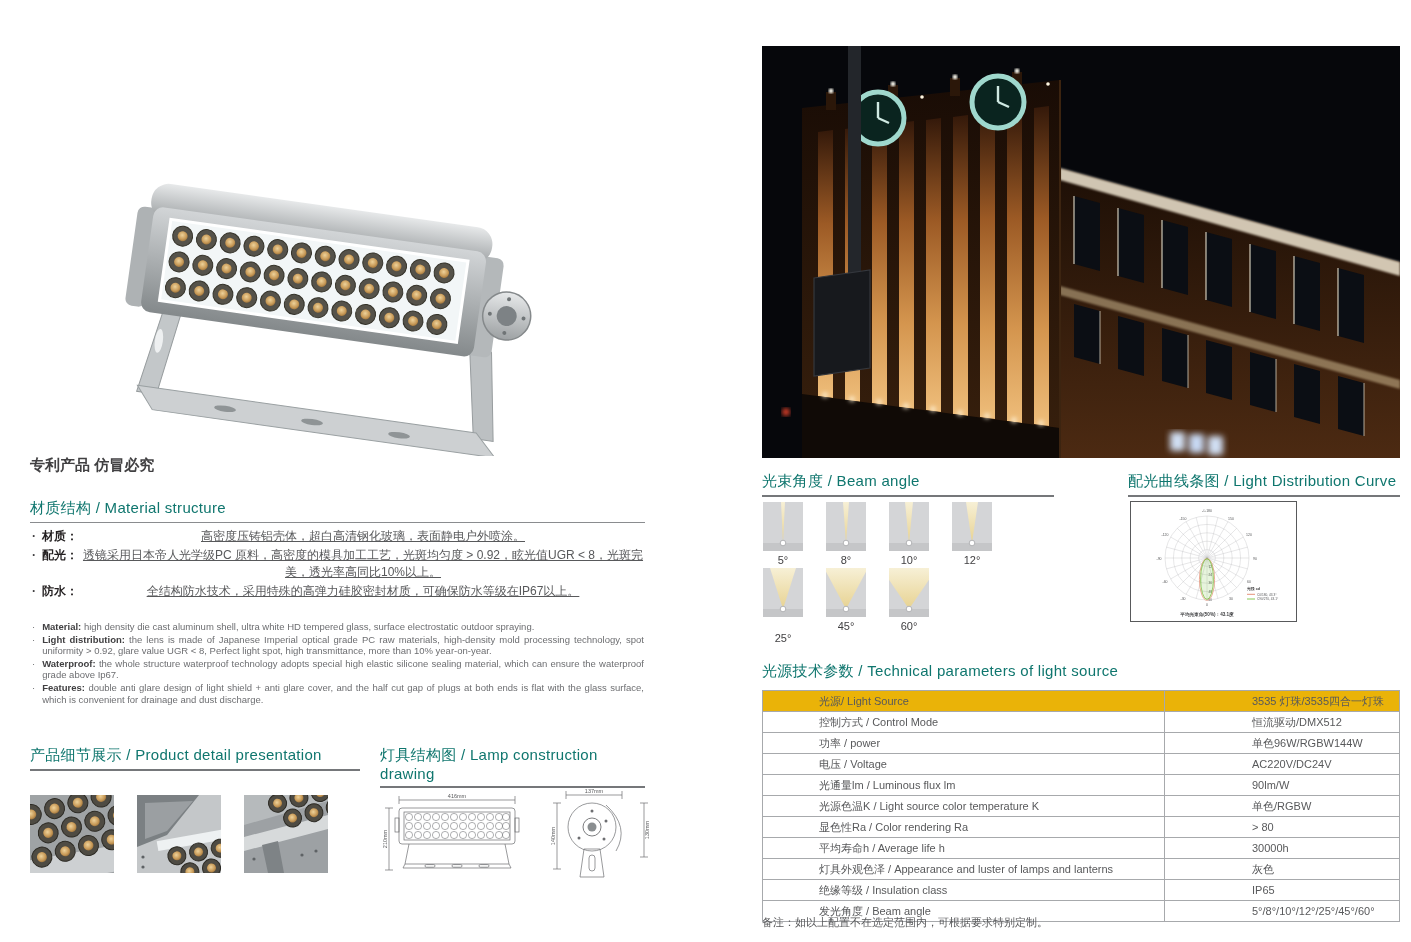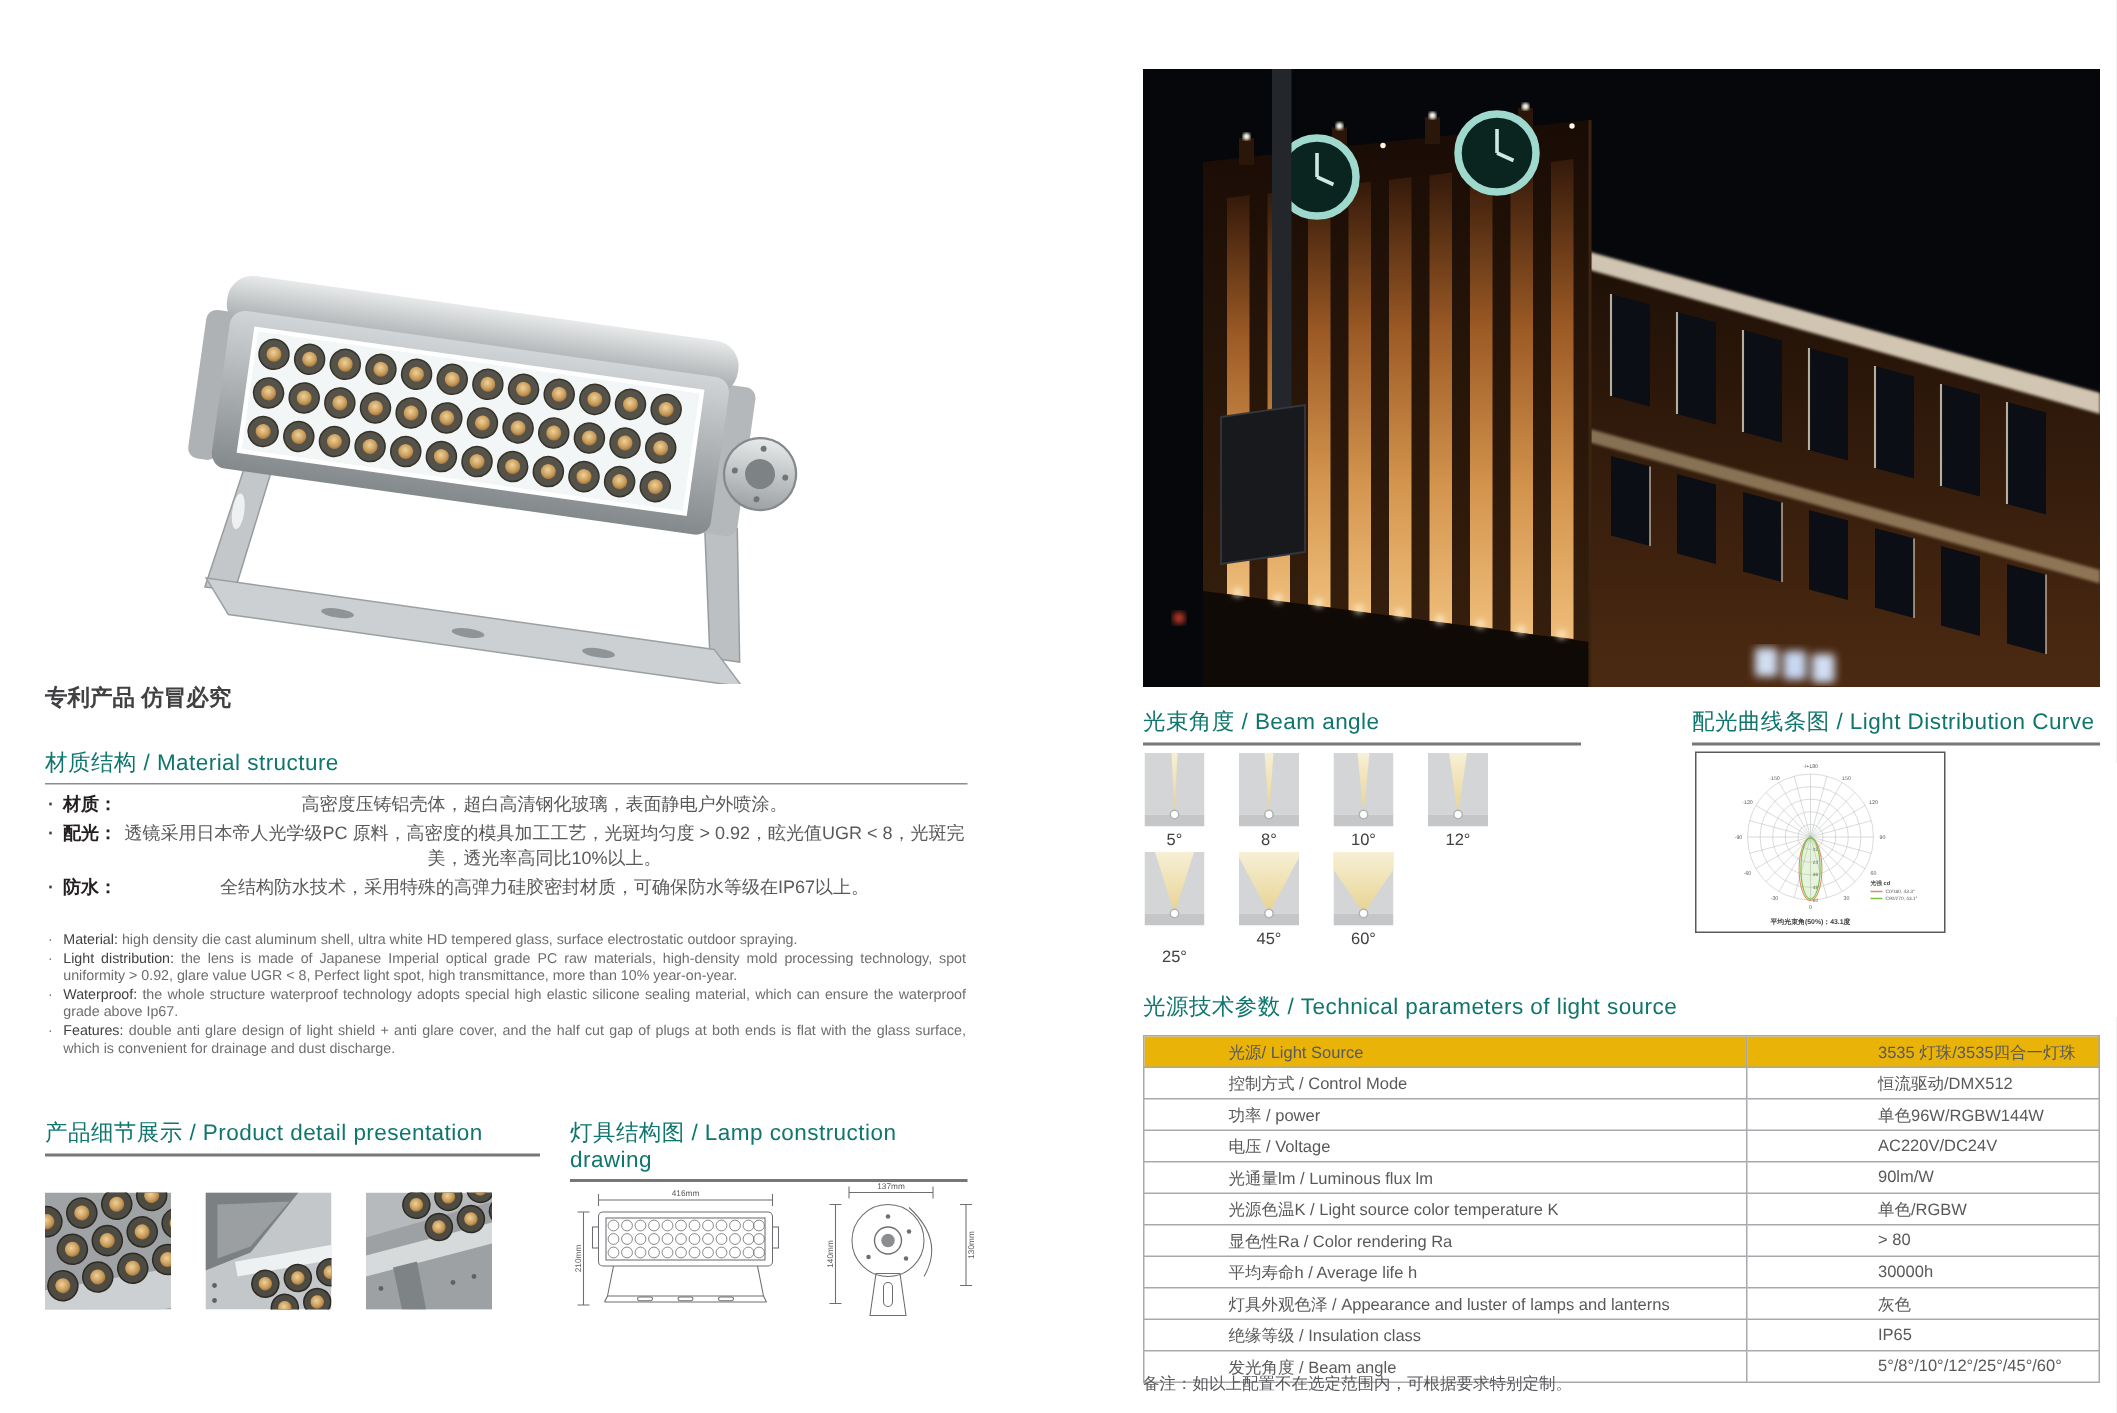--- a/index.html
+++ b/index.html
@@ -7,27 +7,27 @@
         font-family:"Liberation Sans","DejaVu Sans",sans-serif;color:#414042;margin:0 auto;}
   .abs{position:absolute;}
   .sec-title{font-size:15px;color:#0f766e;letter-spacing:.3px;padding-bottom:4px;border-bottom:2px solid #75777a;}
   .thin-rule{border-bottom:1.5px solid #8a8c8f;}
   .patent{font-size:15px;font-weight:bold;color:#414042;}
   
   .cn-bullets{font-size:12px;line-height:17px;color:#58595b;text-align:center;}
   .cn-bullet{display:flex;margin-bottom:2px;}
   .cn-bullet .dot::before{content:"·";font-weight:bold;margin:0 6px 0 2px;color:#414042;}
   .cn-bullet .b-label{font-weight:bold;color:#231f20;white-space:nowrap;}
-  .cn-bullet .b-text{flex:1;}
+  .cn-bullet .b-text{flex:1;text-decoration:underline;}
   
   .en-bullets{font-size:9.5px;line-height:11.6px;color:#6d6e71;text-align:justify;}
   .en-bullet{display:flex;margin-bottom:1px;}
   .en-bullet .dot::before{content:"·";margin:0 7px 0 2px;color:#6d6e71;}
   .en-bullet p{margin:0;flex:1;}
-  .en-bullet .b-label{font-weight:normal;color:#414042;}
+  .en-bullet .b-label{font-weight:bold;color:#414042;}
   
   .beam-tile{position:absolute;width:40px;height:49px;}
   .beam-label{position:absolute;width:40px;text-align:center;font-size:11px;color:#414042;}
   
   .curve-box{border:1px solid #58595b;background:#fff;}
   
   table.params{border-collapse:collapse;width:638px;font-size:11px;color:#58595b;table-layout:fixed;}
   table.params td{border:1px solid #a7a9ac;height:20px;padding:0;vertical-align:middle;}
   table.params td.c1{width:345px;padding-left:56px;}
   table.params td.c2{padding-left:87px;}

